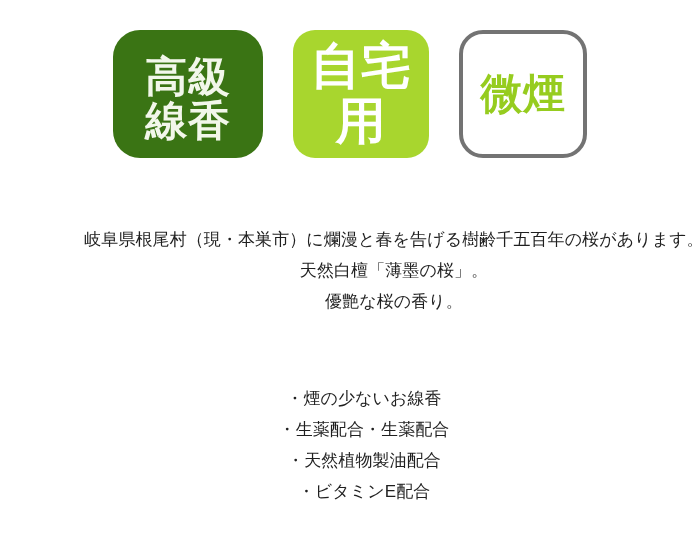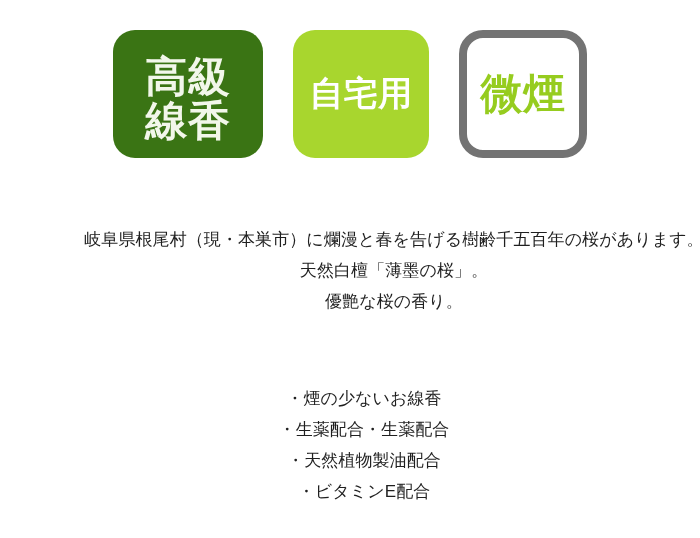--- a/index.html
+++ b/index.html
@@ -50,47 +50,48 @@
     letter-spacing: 0.01em;
     user-select: none;
   }
 
   
   .badge-premium {
     width: 150px;
     background: #3a7414;
     color: #f2f7ea;
     padding: 16px 0 6px 0;
+    border-radius: 27px;
   }
   .badge-premium .badge-line {
     display: block;
     font-size: 42px;
     line-height: 1.04;
     letter-spacing: 0.02em;
   }
 
   
   .badge-home {
     width: 136px;
     background: #a8d62e;
     color: #ffffff;
   }
   .badge-home .badge-line {
     display: block;
-    font-size: 34px;
+    font-size: 50px;
     line-height: 1.1;
     letter-spacing: 0.01em;
   }
 
   
   .badge-lowsmoke {
     width: 128px;
     background: #ffffff;
     color: #96cc1f;
-    border: 8px solid #737373;
+    border: 4px solid #737373;
     border-radius: 24px;
   }
   .badge-lowsmoke .badge-line {
     display: block;
     font-size: 42px;
     line-height: 1.1;
     letter-spacing: 0.01em;
   }
 
   

